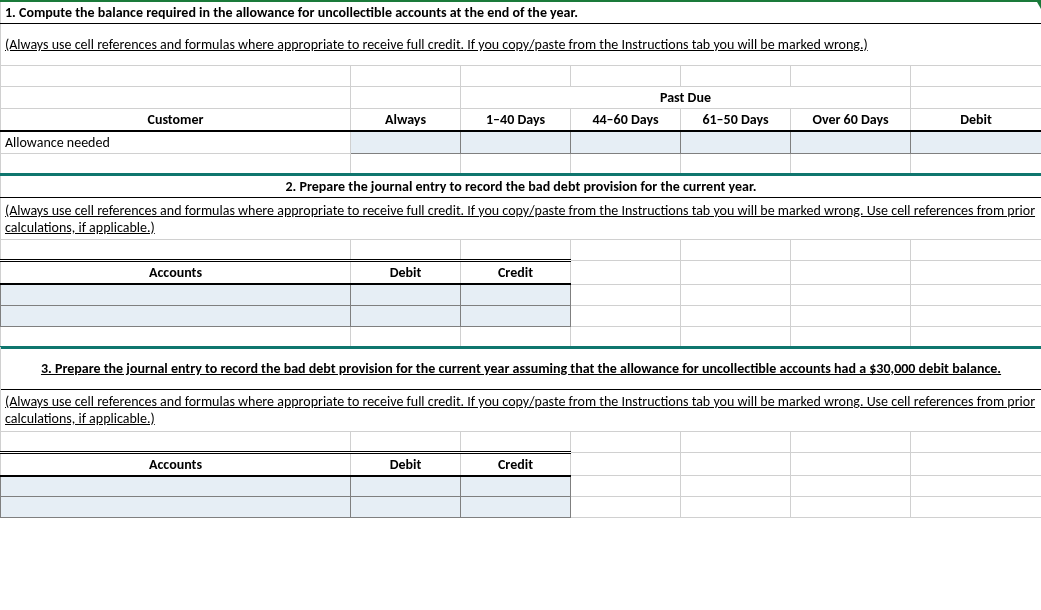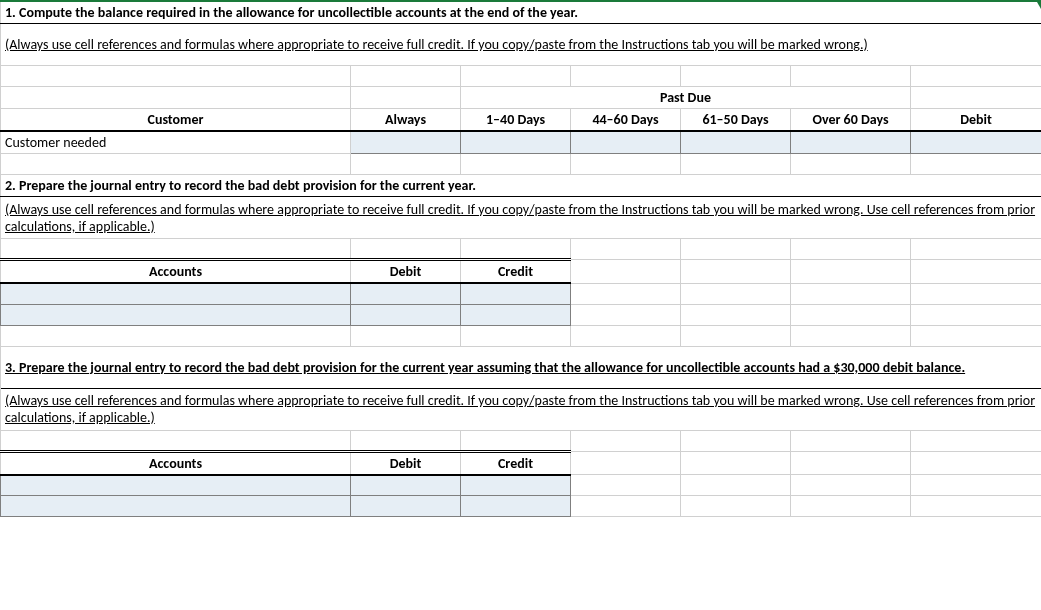--- a/index.html
+++ b/index.html
@@ -30,21 +30,21 @@
   .left { text-align: left; }
   .topline { border-top: 2px solid #1a7a3a; }
   .hdr-thin-top { border-top: 1px solid #000; }
   .hdr-thick-bottom { border-bottom: 2px solid #000000; }
   .hdr-dbl-top { border-top: 3px double #000; margin-left: 6px; }
   .input-cell {
     background: #e6eef5;
     border: 1px solid #7f7f7f;
   }
   .section-bottom { border-bottom: 1px solid #000; }
-  .section-top { border-top: 1px solid #0f766e; }
+  .section-top { border-top: 3px solid #0f766e; text-align: center; }
   .green-tick {
     position: relative;
   }
   .green-tick::after {
     content: "";
     position: absolute;
     right: 0; top: 0;
     width: 0; height: 0;
     border-left: 4px solid transparent;
     border-top: 7px solid #1a7a3a;
@@ -96,21 +96,21 @@
     <td class="bold center hdr-thin-top hdr-thick-bottom">Customer</td>
     <td class="bold center hdr-thin-top hdr-thick-bottom">Always</td>
     <td class="bold center hdr-thin-top hdr-thick-bottom">1–40 Days</td>
     <td class="bold center hdr-thin-top hdr-thick-bottom">44–60 Days</td>
     <td class="bold center hdr-thin-top hdr-thick-bottom">61–50 Days</td>
     <td class="bold center hdr-thin-top hdr-thick-bottom">Over 60 Days</td>
     <td class="bold center hdr-thin-top hdr-thick-bottom">Debit</td>
   </tr>
 
   <tr>
-    <td class="left">Customer needed</td>
+    <td class="left">Allowance needed</td>
     <td class="input-cell"></td>
     <td class="input-cell"></td>
     <td class="input-cell"></td>
     <td class="input-cell"></td>
     <td class="input-cell"></td>
     <td class="input-cell"></td>
   </tr>
 
   <tr>
         <td></td>

